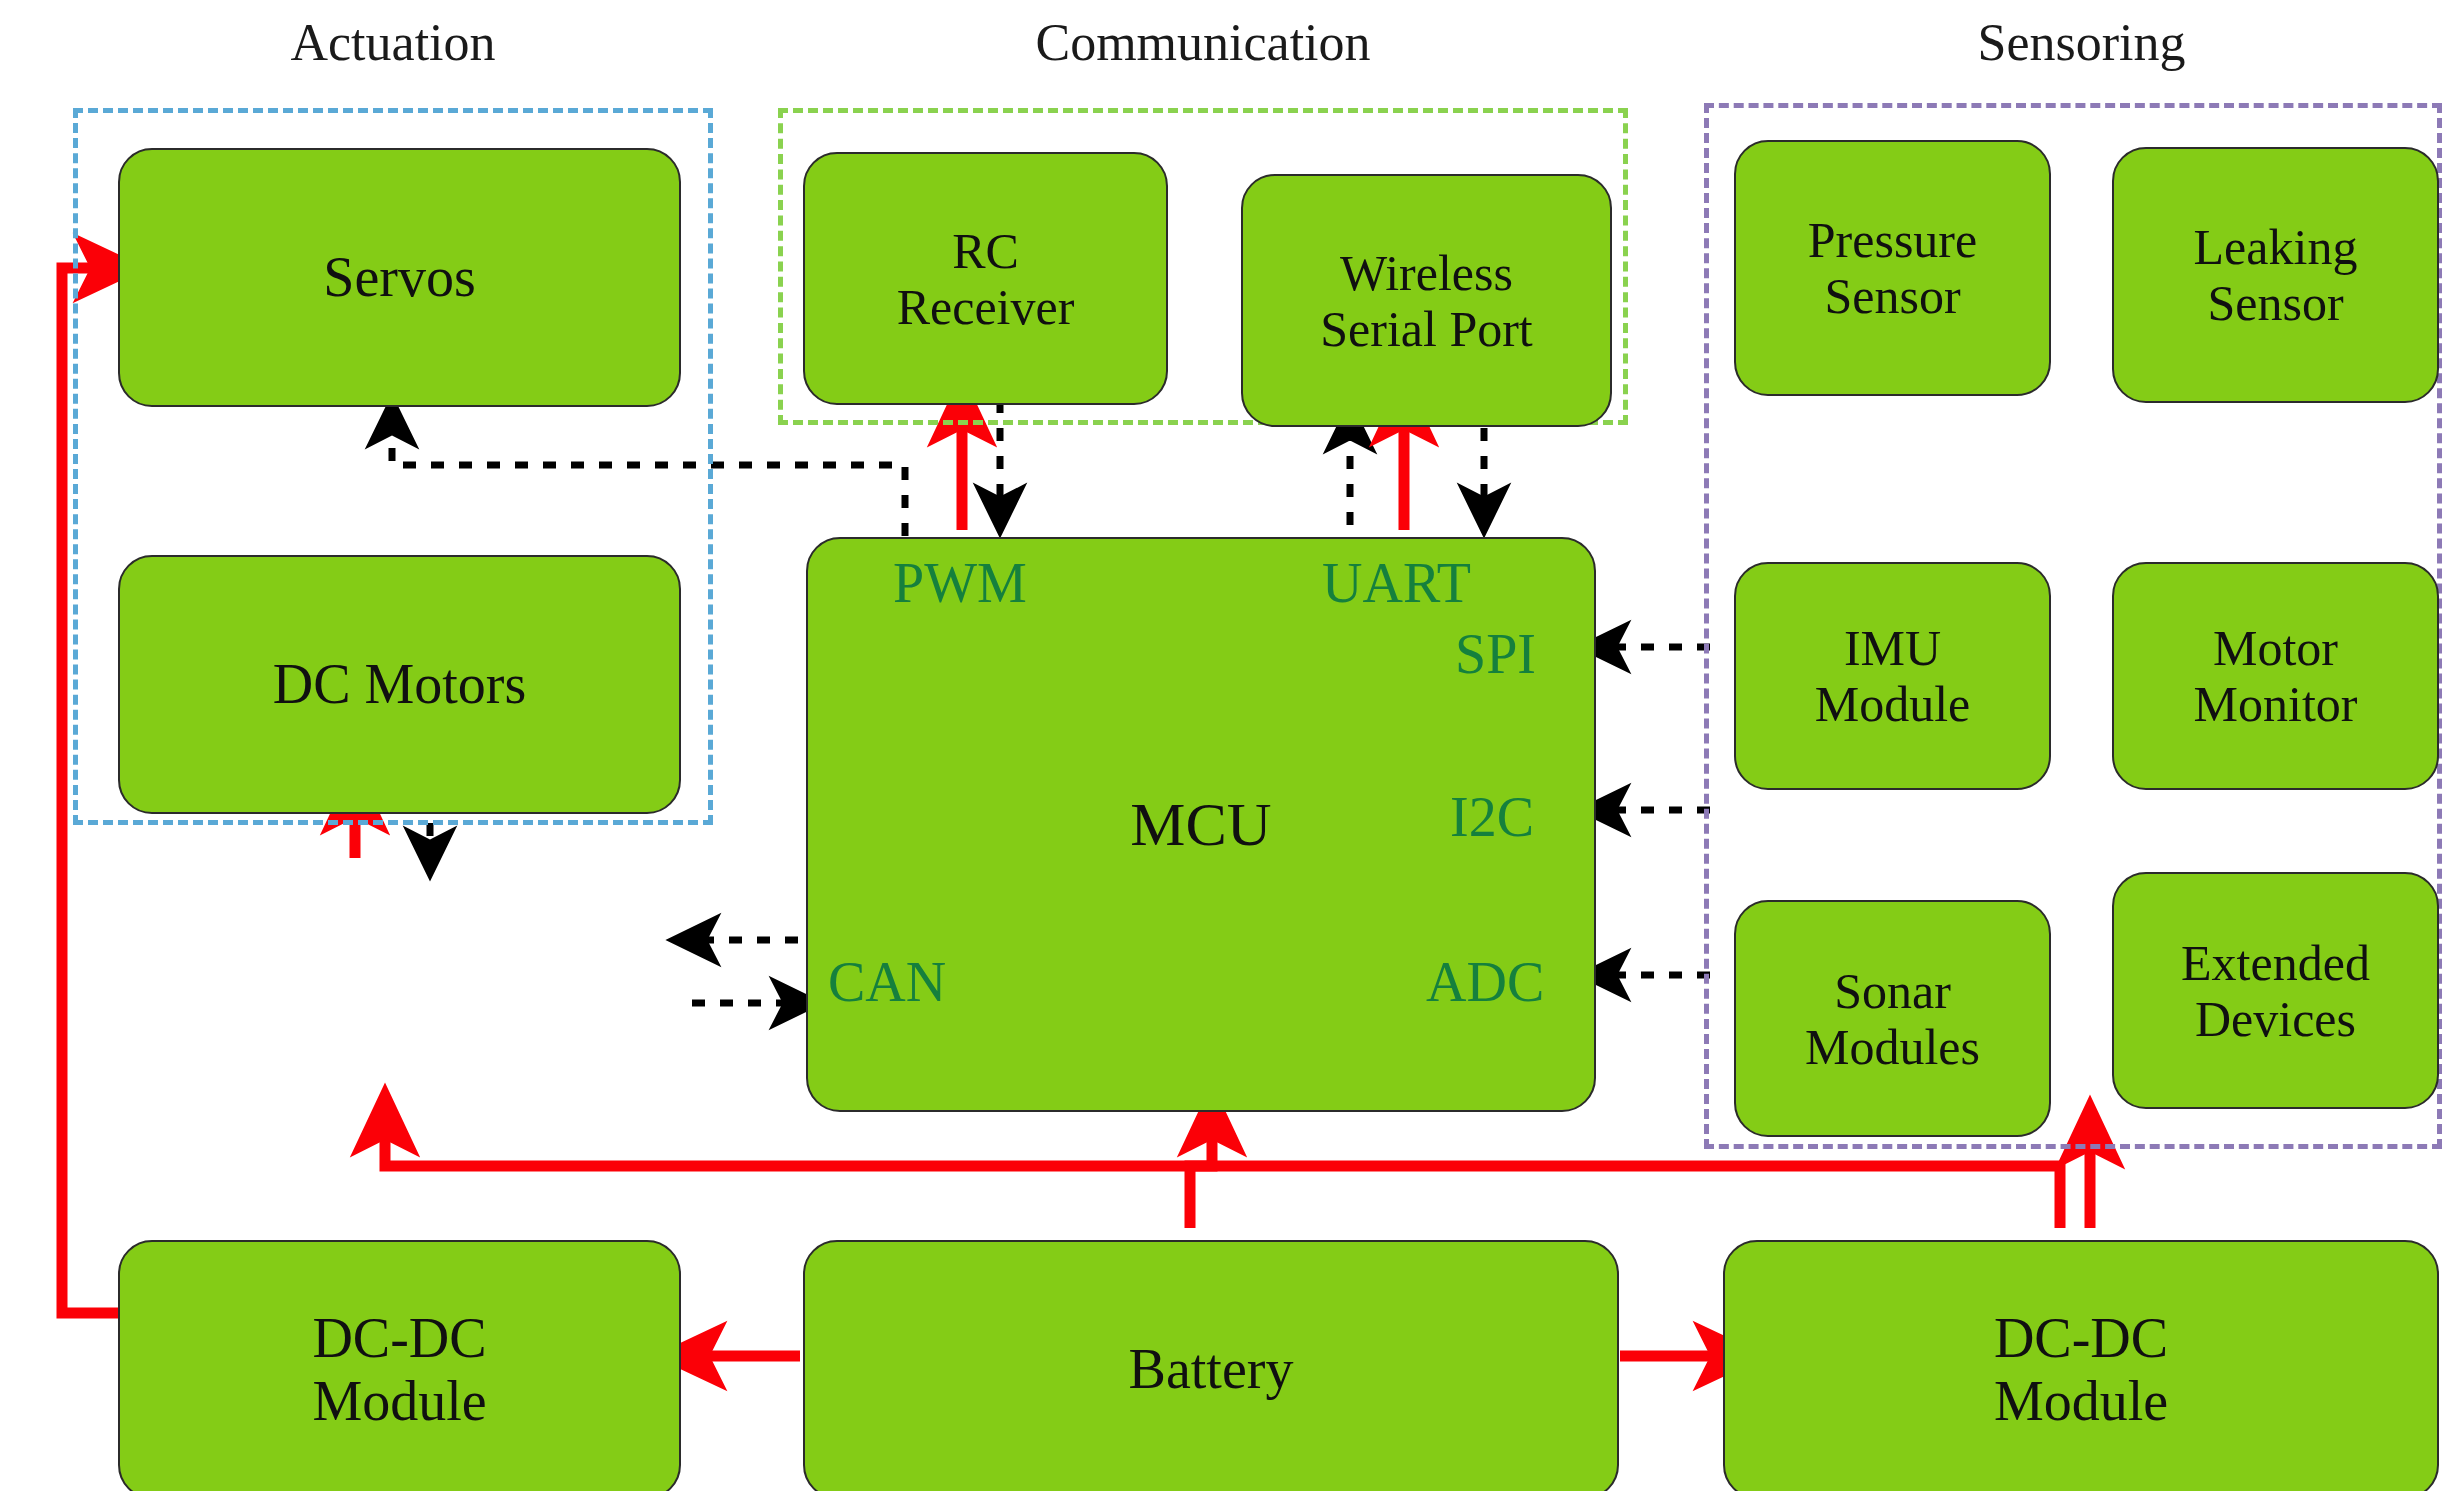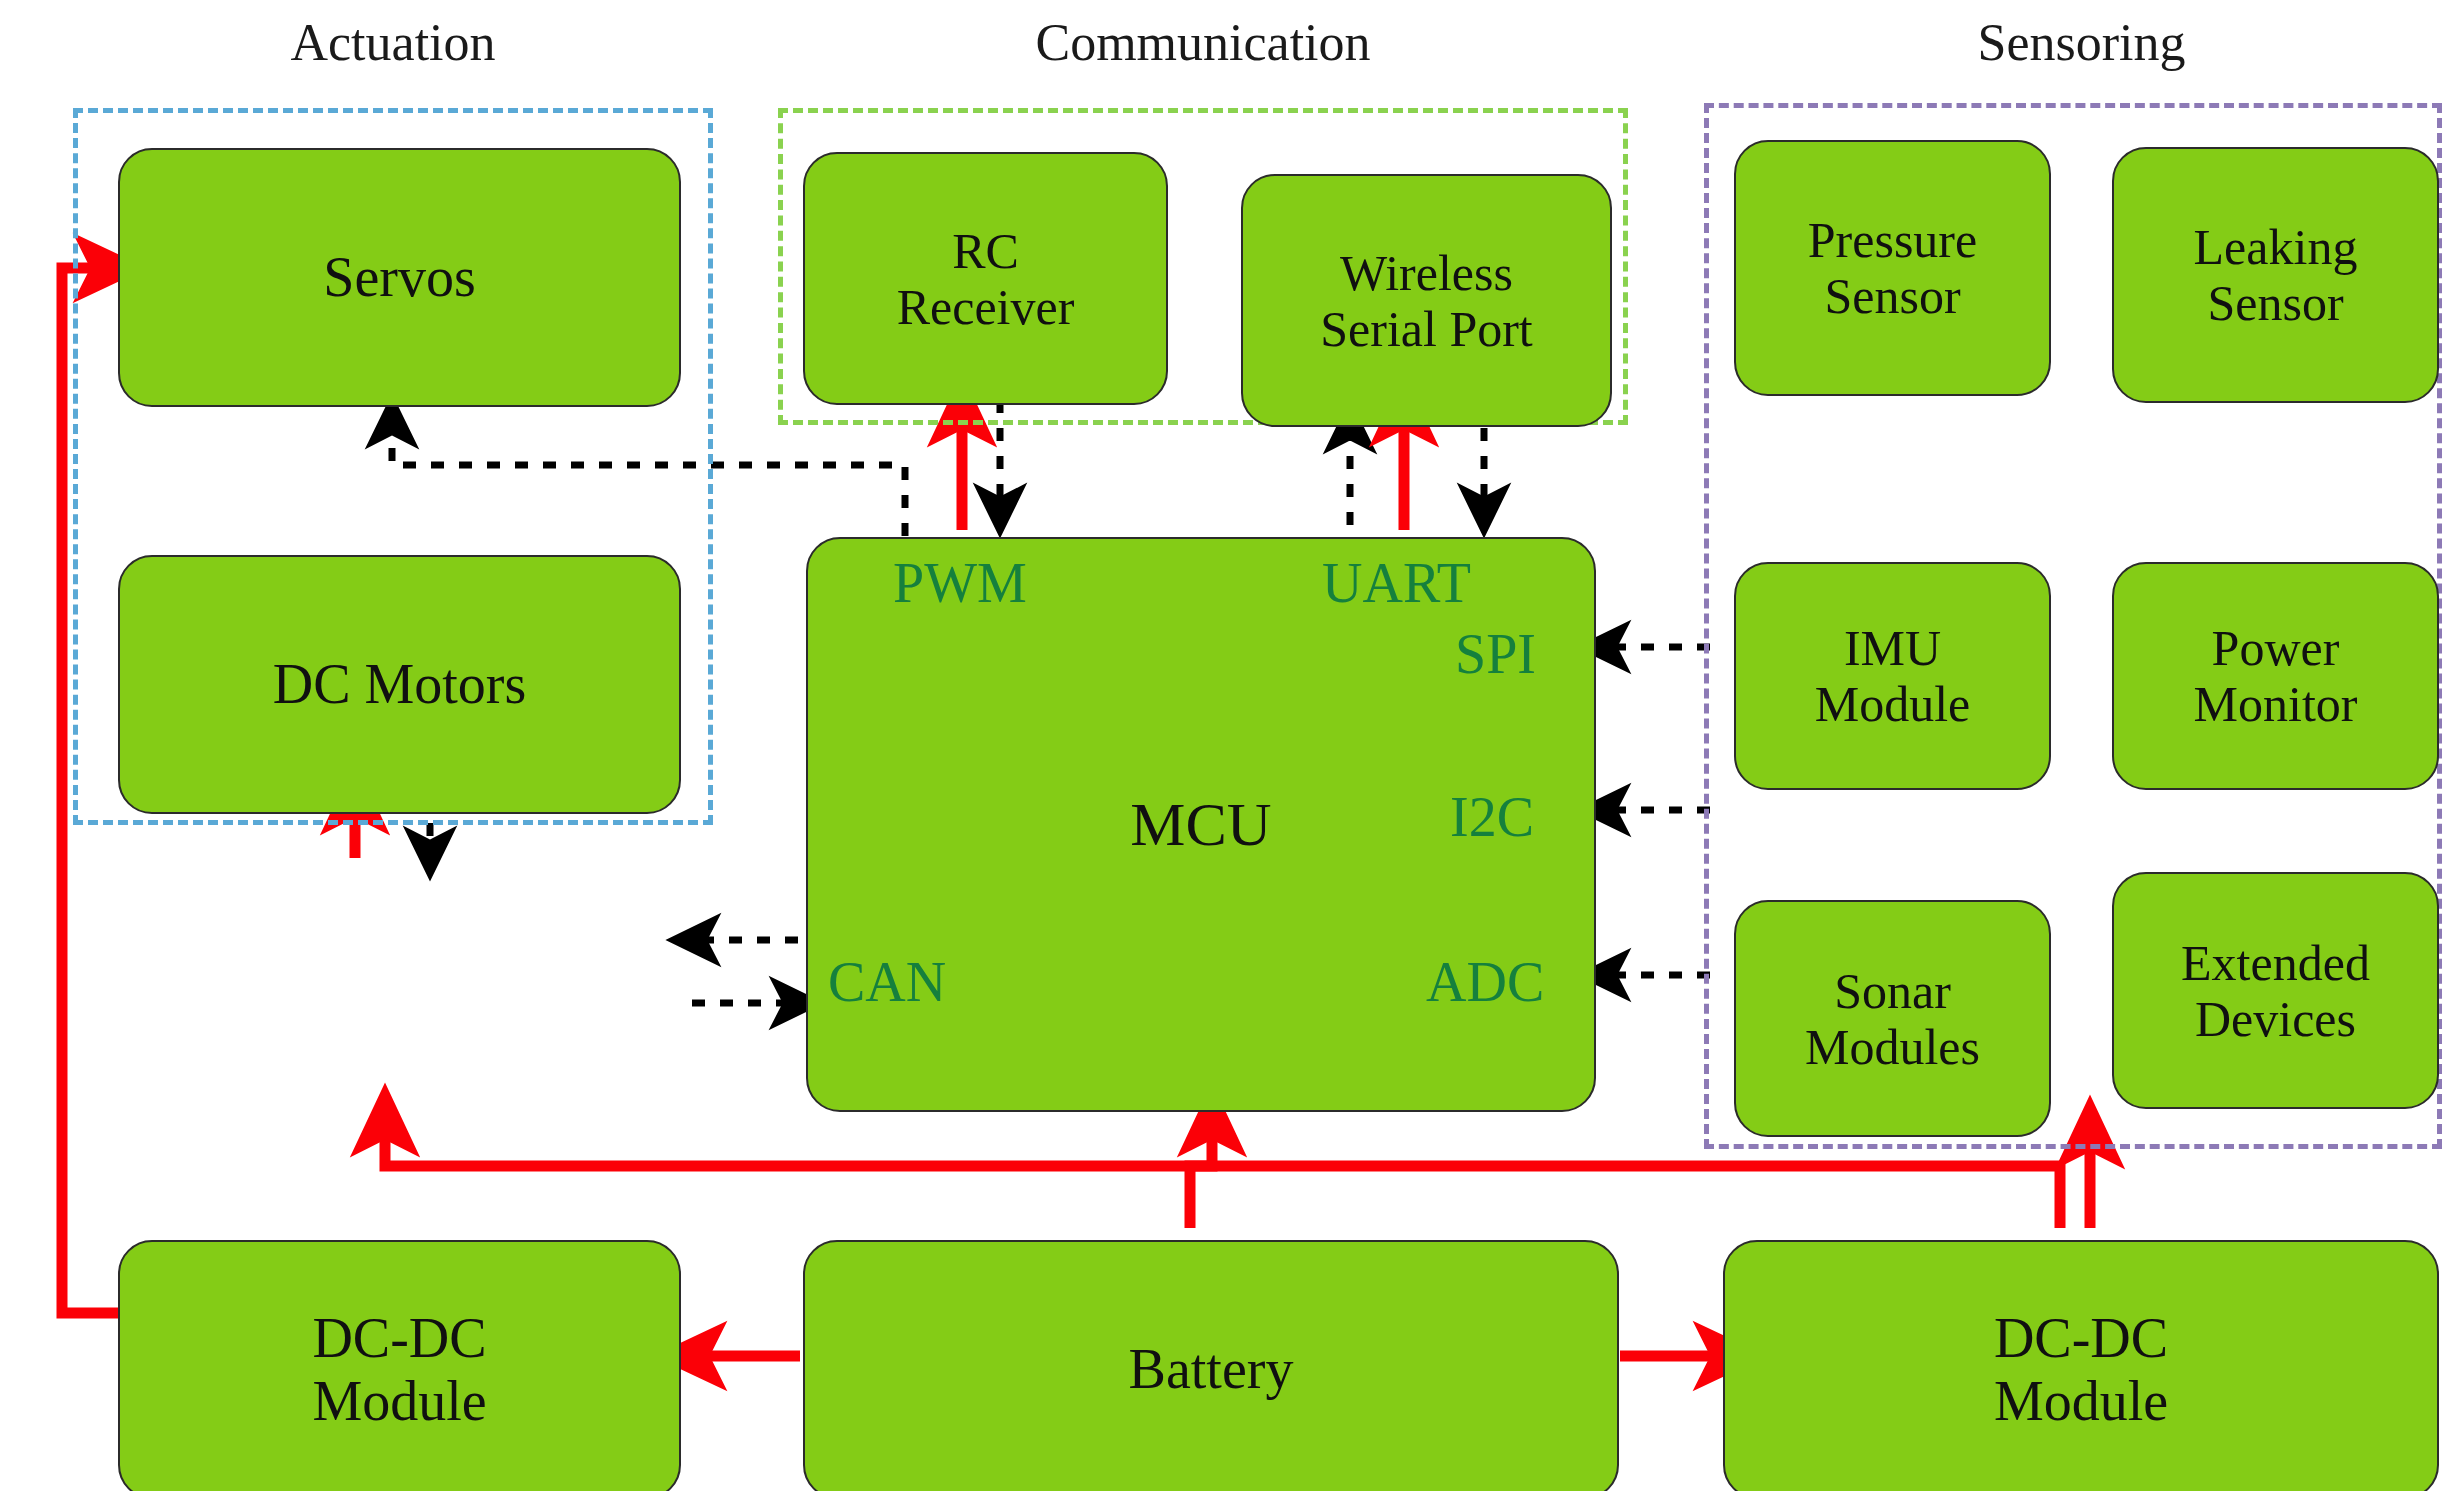--- a/index.html
+++ b/index.html
@@ -115,21 +115,21 @@
     <span style="white-space:pre-line;">Leaking
 Sensor</span>
   </div>
 
   <div class="node" style="left:1734px;top:562px;width:317px;height:228px;">
     <span style="white-space:pre-line;">IMU
 Module</span>
   </div>
 
   <div class="node" style="left:2112px;top:562px;width:327px;height:228px;">
-    <span style="white-space:pre-line;">Power
+    <span style="white-space:pre-line;">Motor
 Monitor</span>
   </div>
 
   <div class="node" style="left:1734px;top:900px;width:317px;height:237px;">
     <span style="white-space:pre-line;">Sonar
 Modules</span>
   </div>
 
   <div class="node" style="left:2112px;top:872px;width:327px;height:237px;">
     <span style="white-space:pre-line;">Extended

